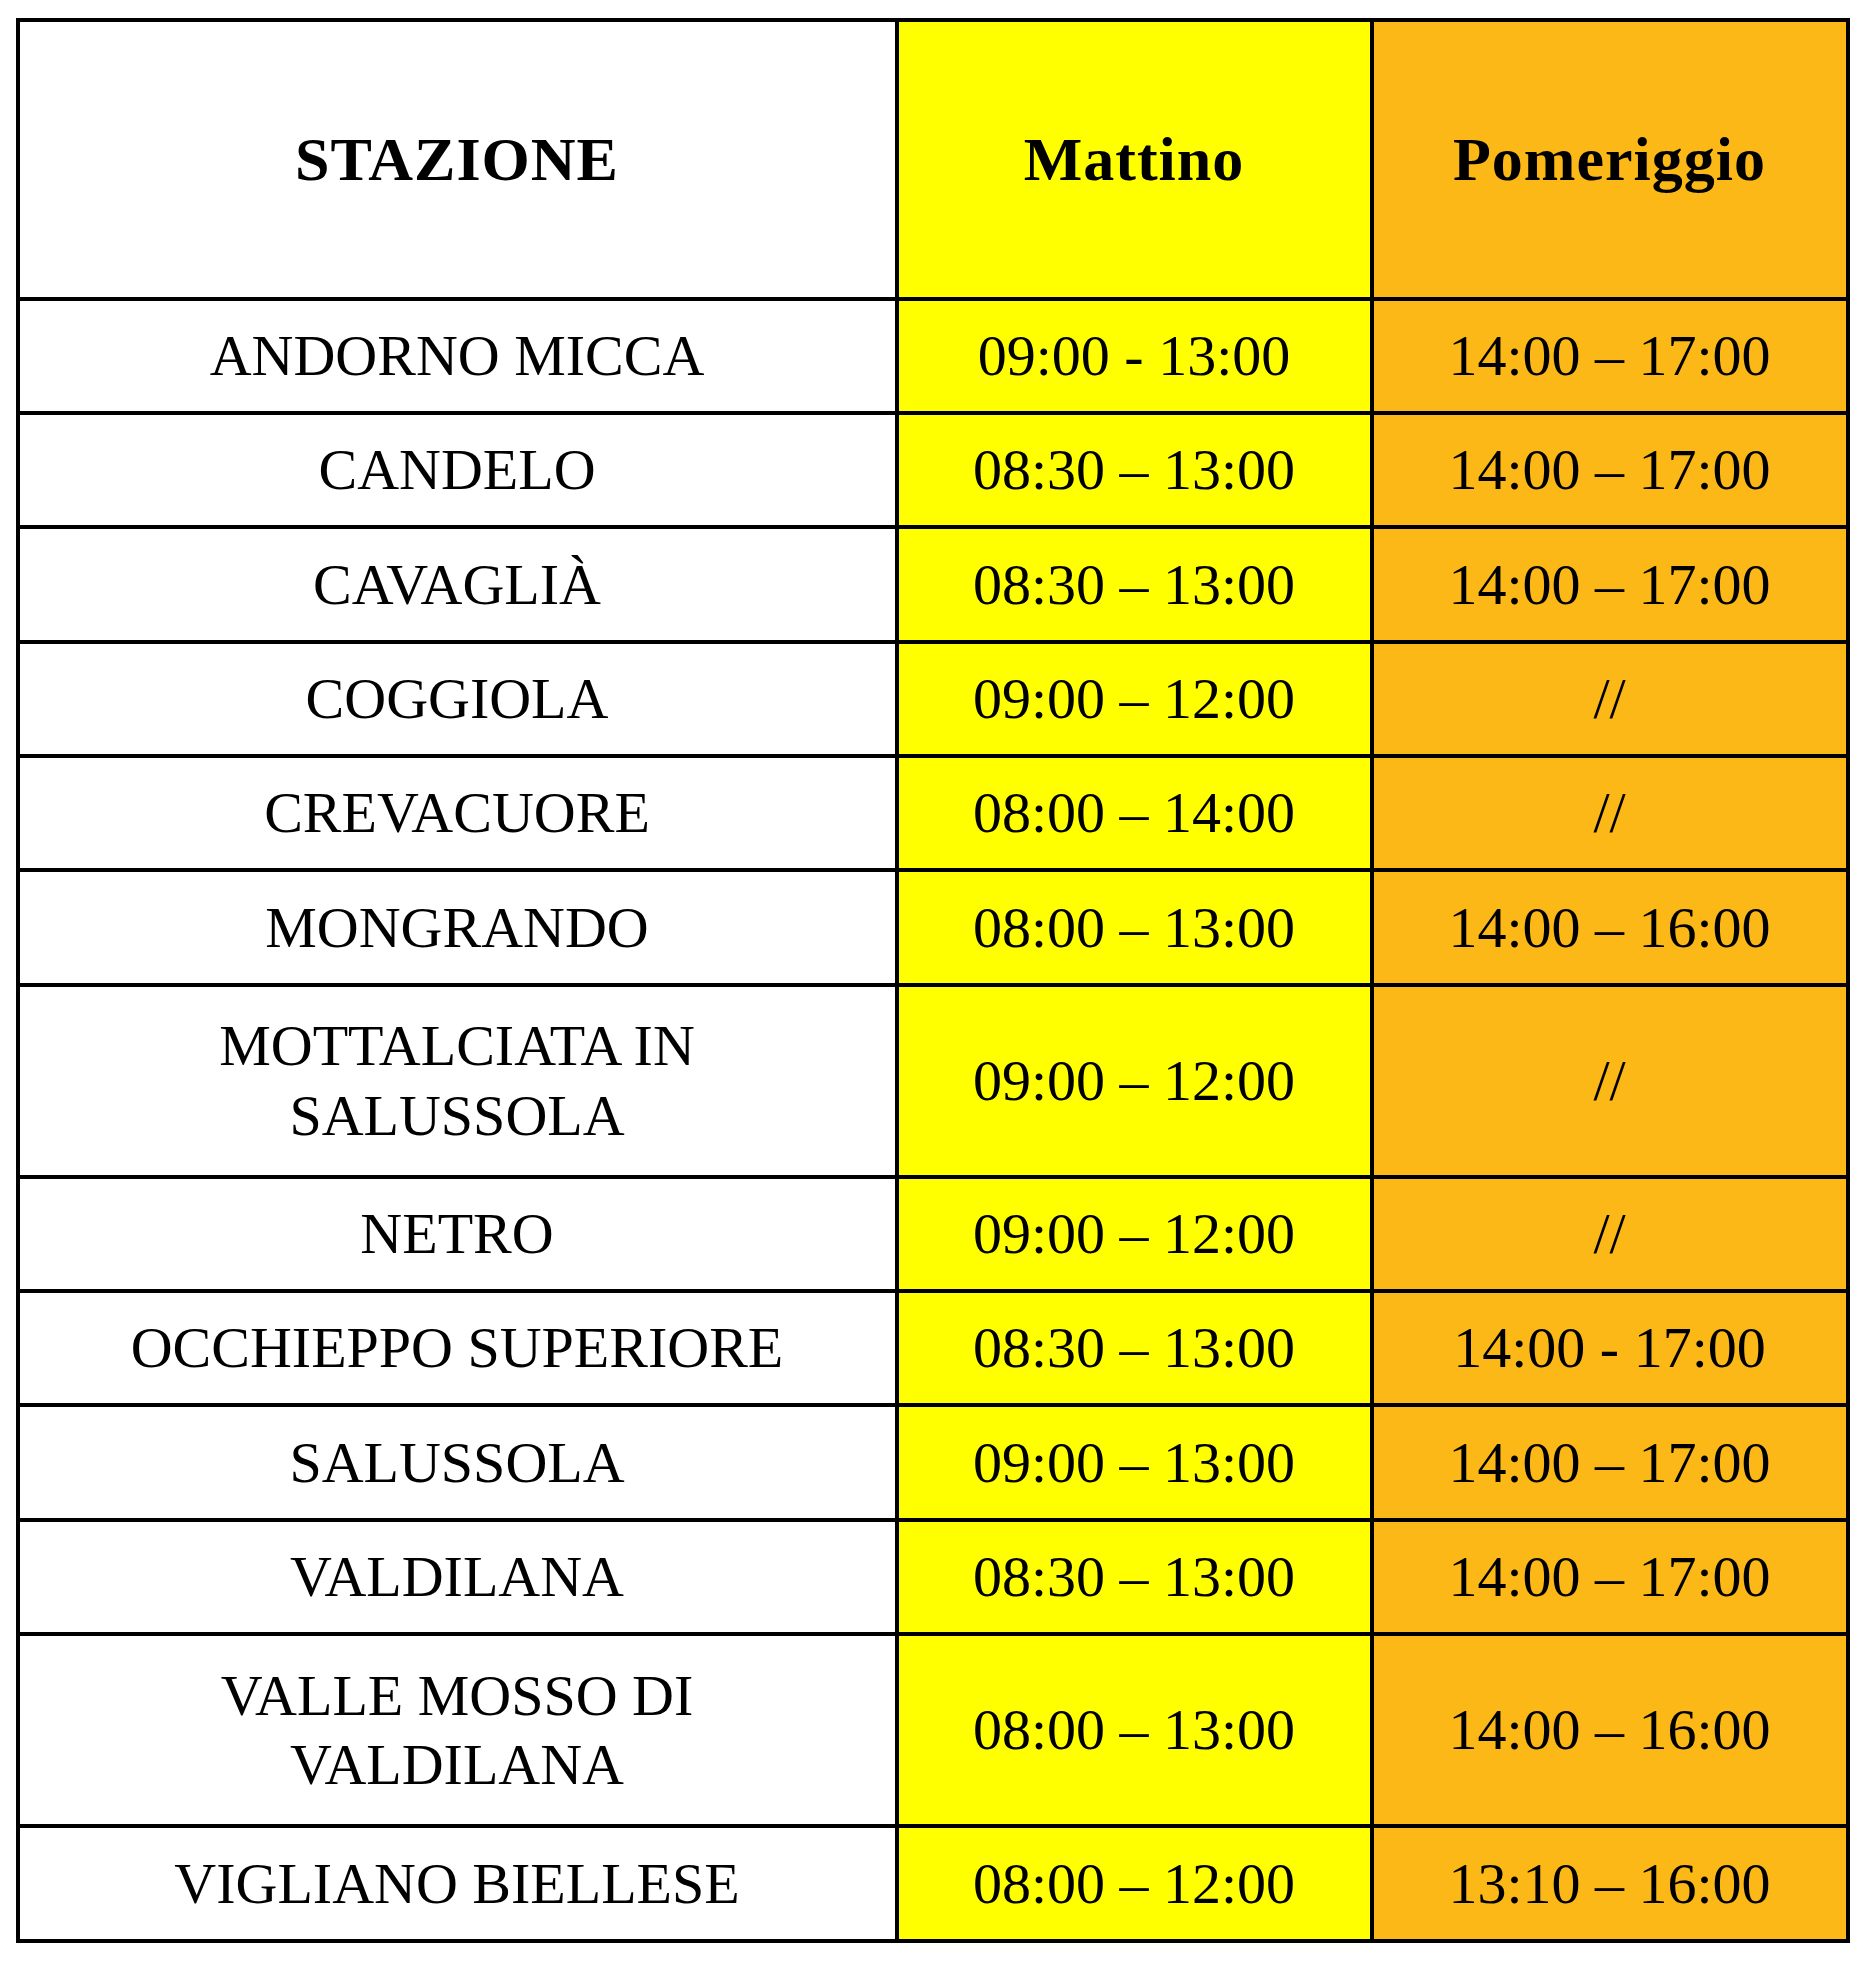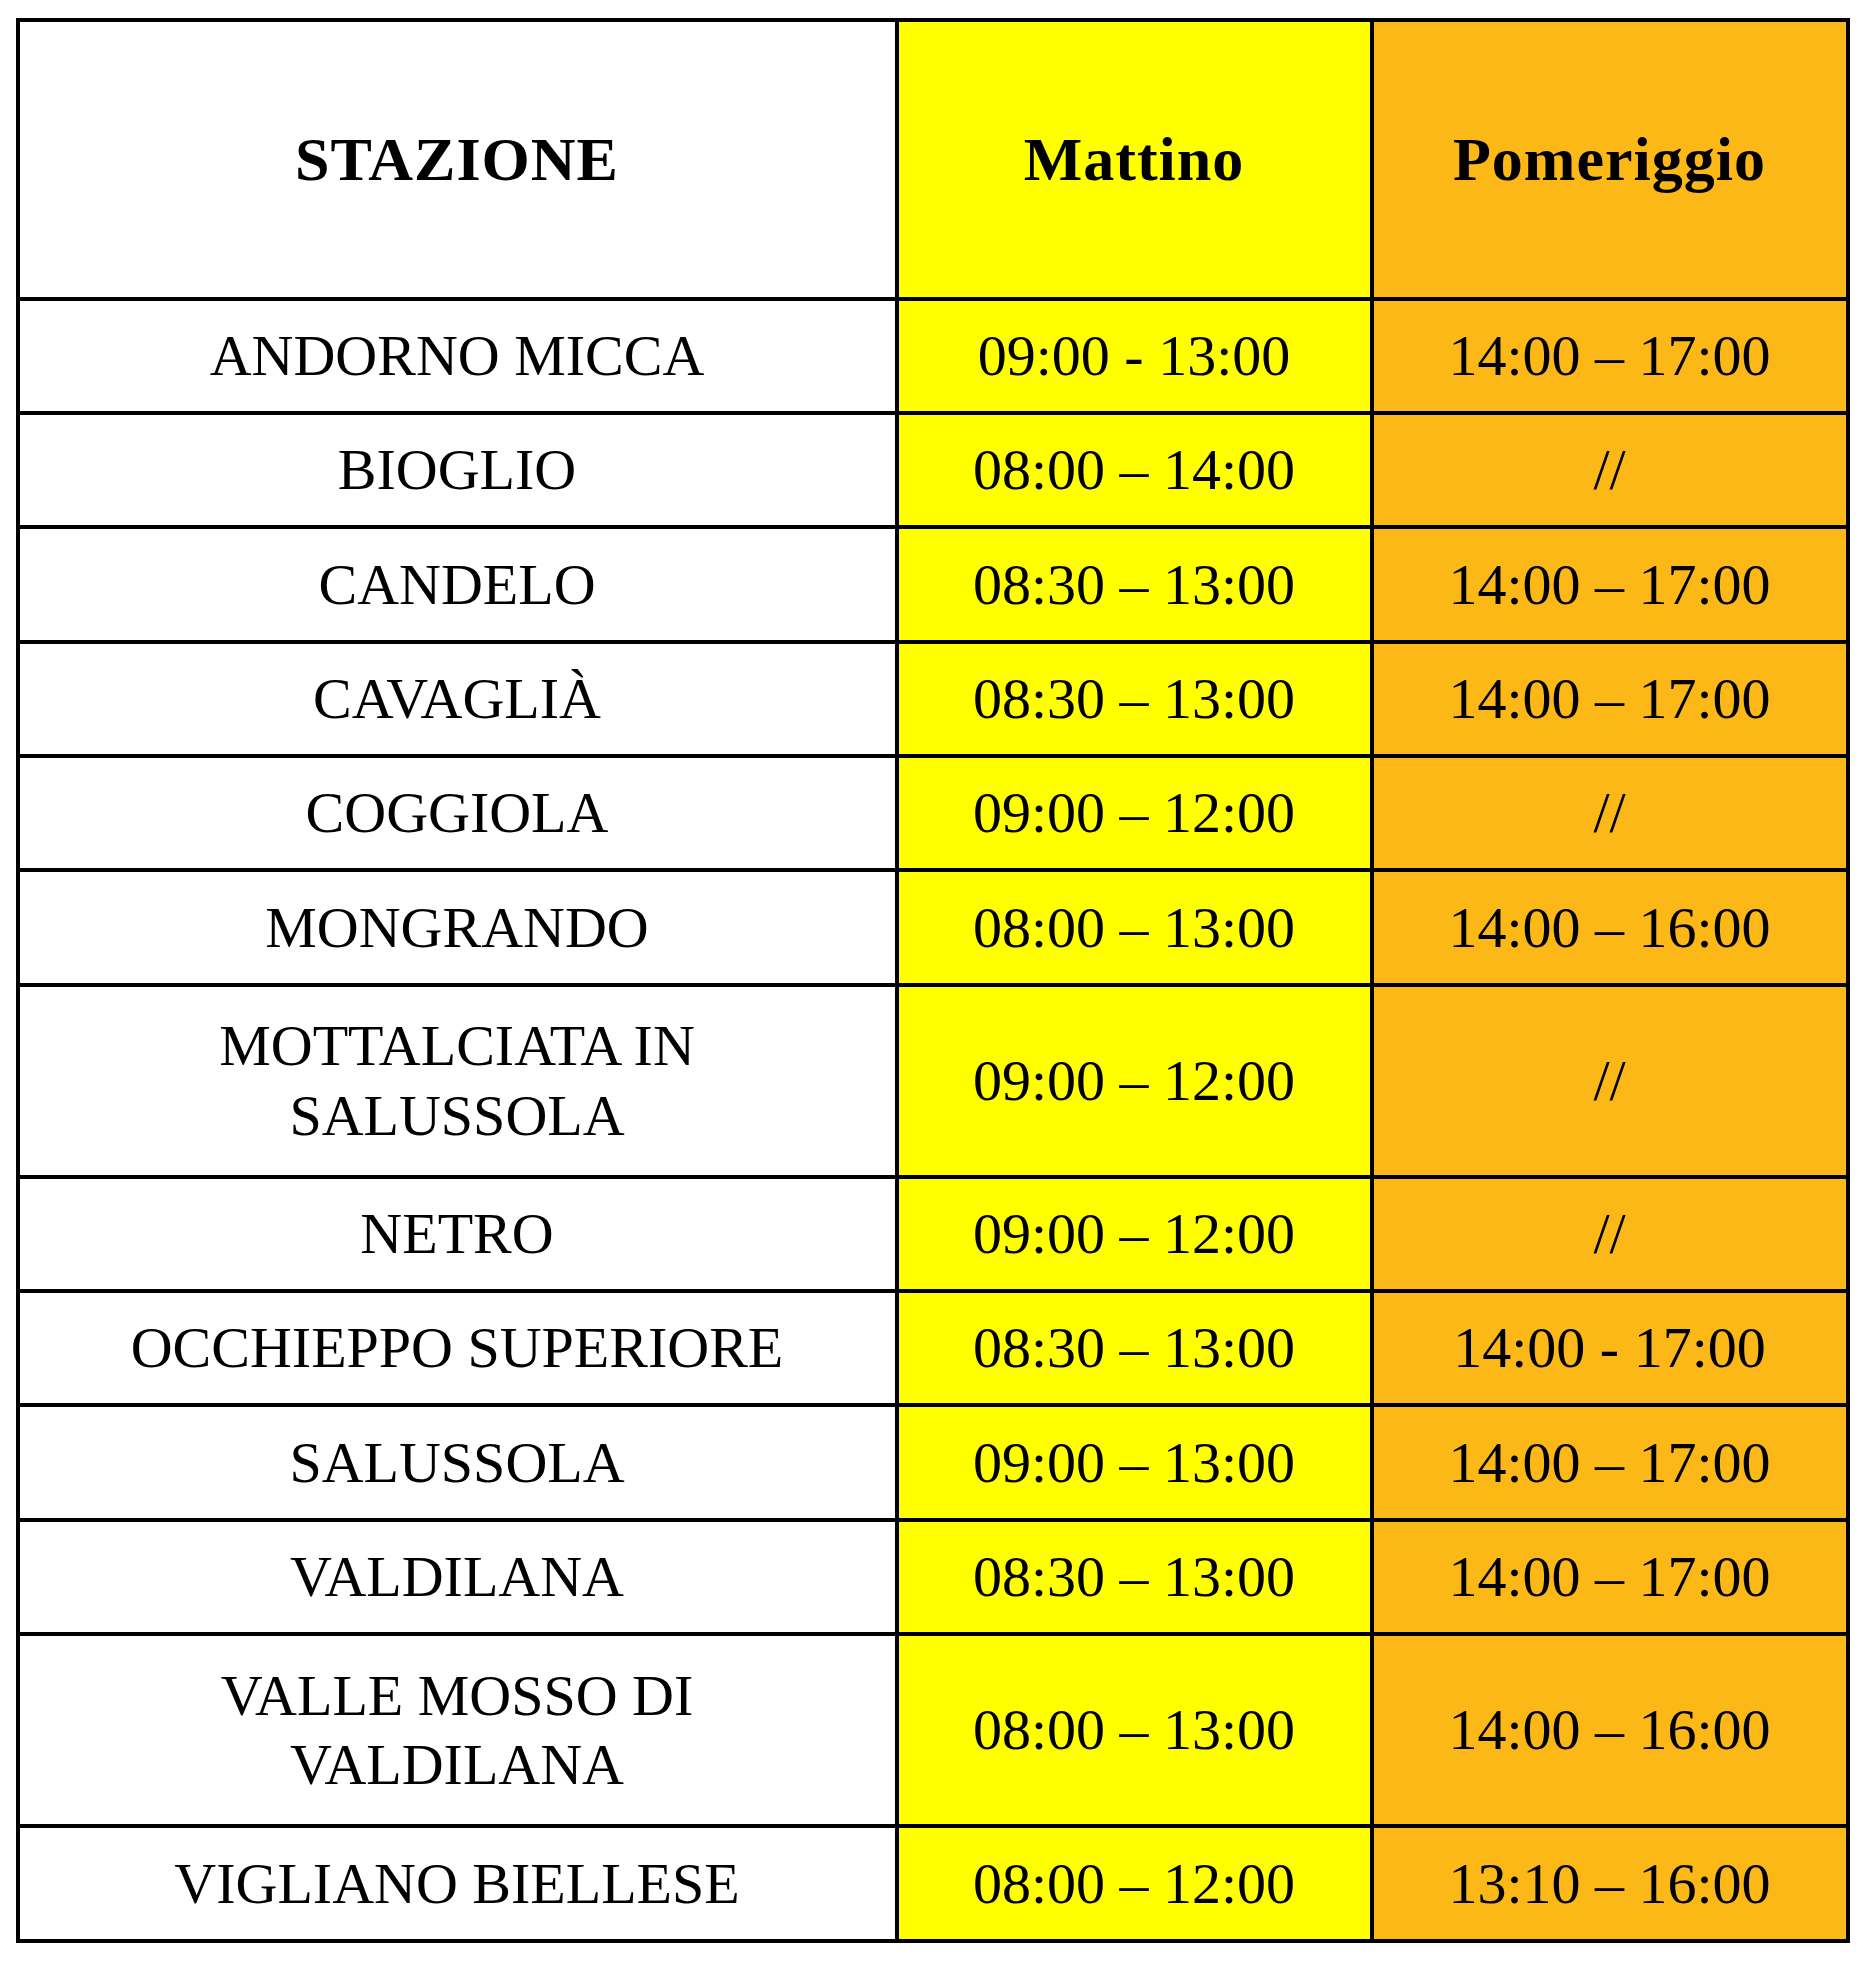--- a/index.html
+++ b/index.html
@@ -76,44 +76,44 @@
         <th class="col-pomeriggio-bg">Pomeriggio</th>
       </tr>
     </thead>
     <tbody>
   <tr>
     <td class="station col-station-bg">ANDORNO MICCA</td>
     <td class="col-mattino-bg">09:00 - 13:00</td>
     <td class="col-pomeriggio-bg">14:00 – 17:00</td>
   </tr>
 
-  <tr>
-    <td class="station col-station-bg">BIOGLIO</td>
-    <td class="col-mattino-bg">08:00 – 14:00</td>
-    <td class="col-pomeriggio-bg">//</td>
-  </tr>
 
   <tr>
     <td class="station col-station-bg">CANDELO</td>
     <td class="col-mattino-bg">08:30 – 13:00</td>
     <td class="col-pomeriggio-bg">14:00 – 17:00</td>
   </tr>
 
   <tr>
     <td class="station col-station-bg">CAVAGLIÀ</td>
     <td class="col-mattino-bg">08:30 – 13:00</td>
     <td class="col-pomeriggio-bg">14:00 – 17:00</td>
   </tr>
 
   <tr>
     <td class="station col-station-bg">COGGIOLA</td>
     <td class="col-mattino-bg">09:00 – 12:00</td>
     <td class="col-pomeriggio-bg">//</td>
   </tr>
 
+  <tr>
+    <td class="station col-station-bg">CREVACUORE</td>
+    <td class="col-mattino-bg">08:00 – 14:00</td>
+    <td class="col-pomeriggio-bg">//</td>
+  </tr>
 
 
   <tr>
     <td class="station col-station-bg">MONGRANDO</td>
     <td class="col-mattino-bg">08:00 – 13:00</td>
     <td class="col-pomeriggio-bg">14:00 – 16:00</td>
   </tr>
 
   <tr class="tall">
     <td class="station col-station-bg">MOTTALCIATA IN

